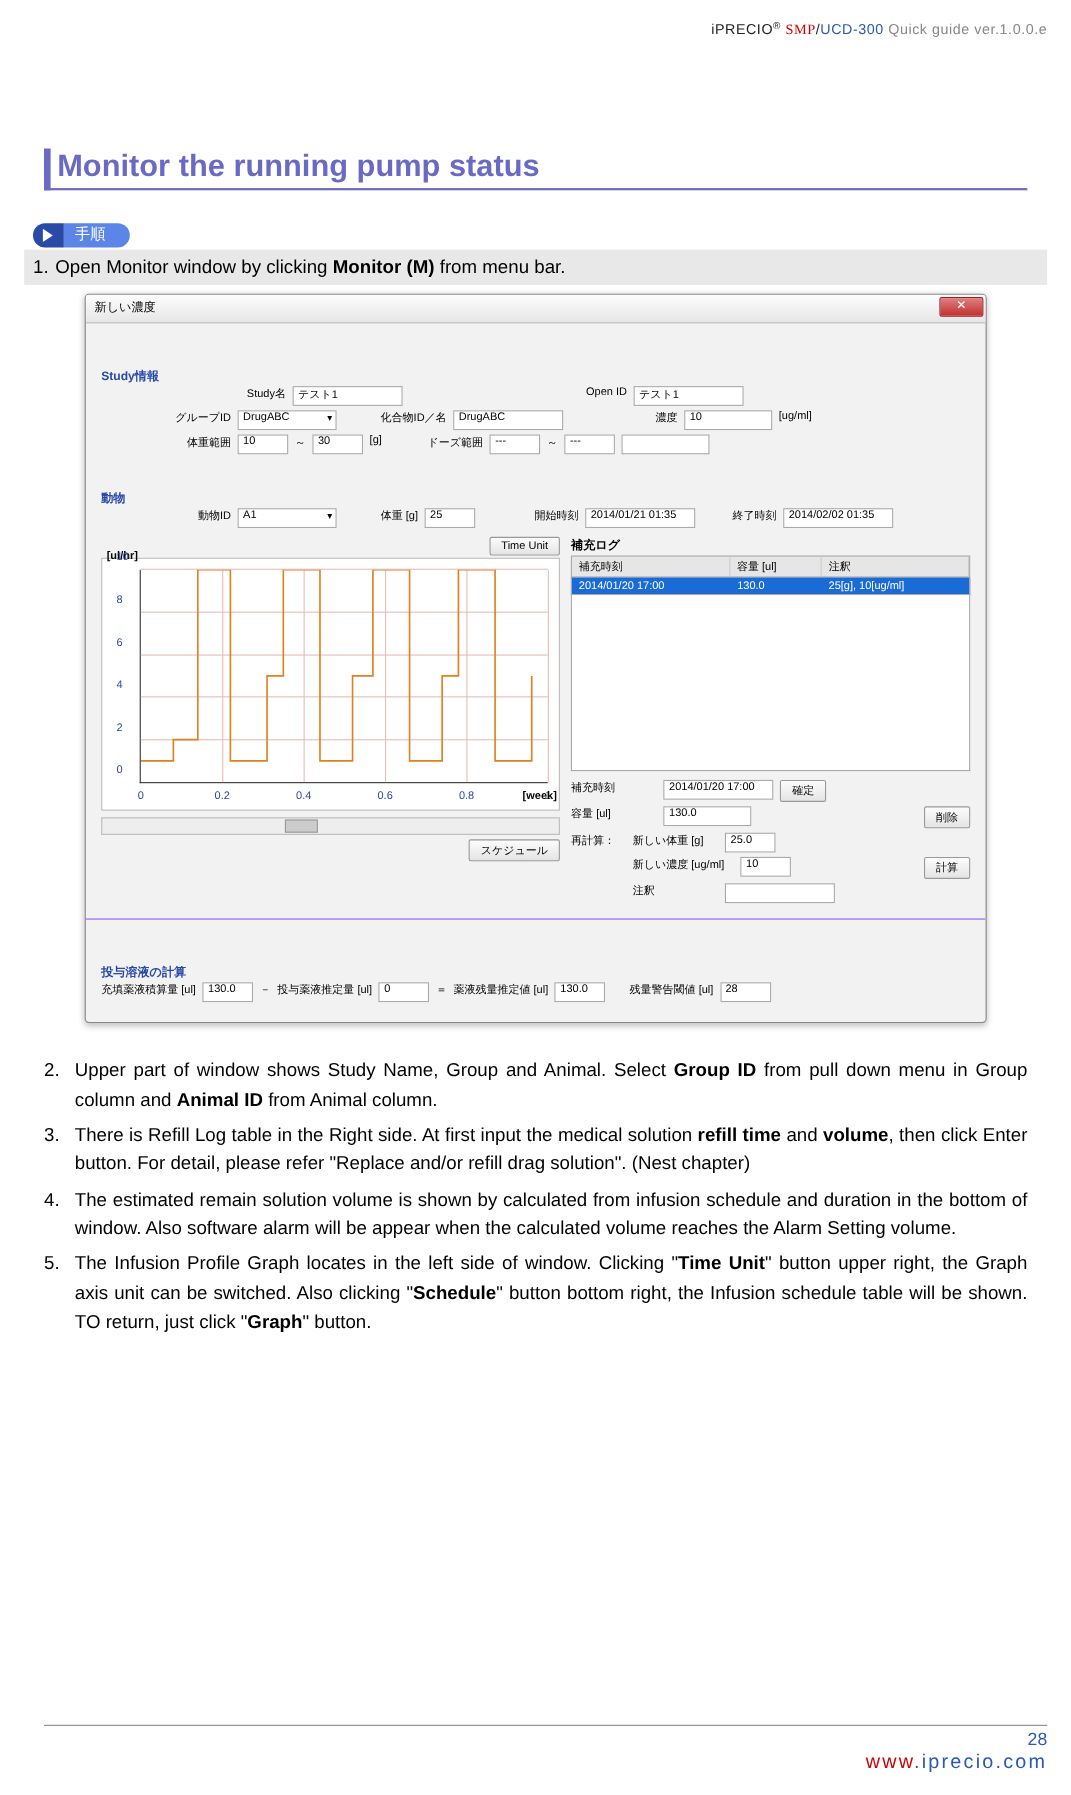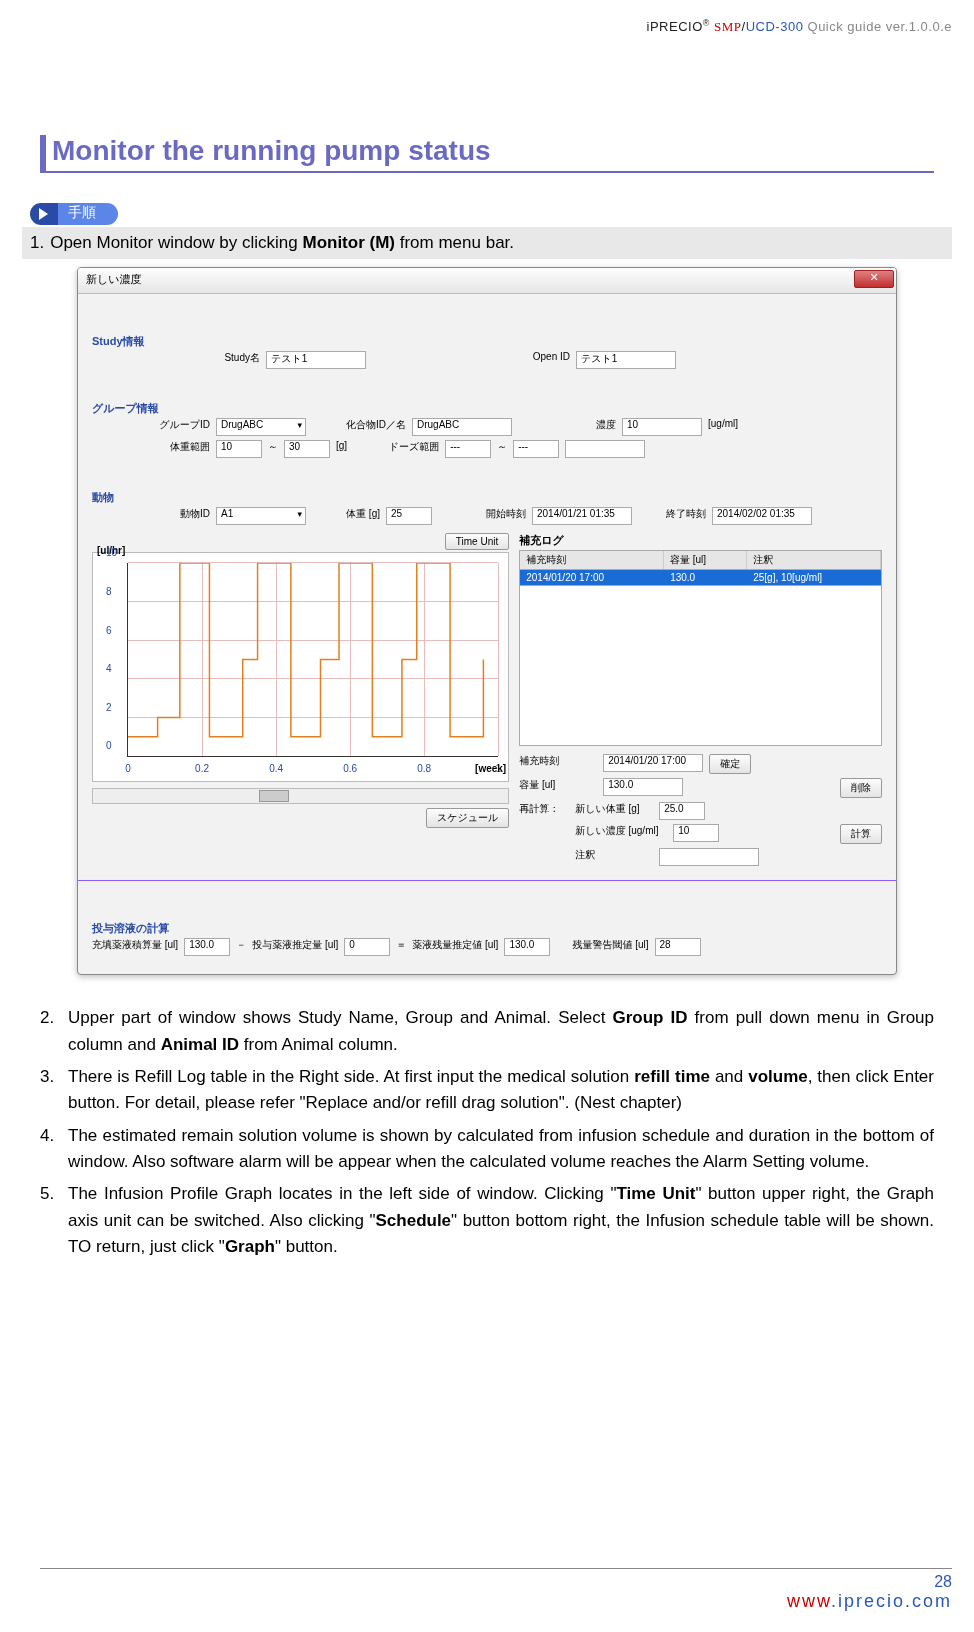--- a/index.html
+++ b/index.html
@@ -241,21 +241,20 @@
       <div class="sect-label">Study情報</div>
       <div class="row">
         <span style="width:110px"></span>
         <span class="lbl">Study名</span>
         <span class="inp md">テスト1</span>
         <span style="width:140px"></span>
         <span class="lbl">Open ID</span>
         <span class="inp md">テスト1</span>
       </div>
 
-      <div class="sect-label">グループ情報</div>
       <div class="row">
         <span style="width:60px"></span>
         <span class="lbl">グループID</span>
         <span class="sel">DrugABC</span>
         <span style="width:20px"></span>
         <span class="lbl" style="min-width:68px">化合物ID／名</span>
         <span class="inp md">DrugABC</span>
         <span style="width:40px"></span>
         <span class="lbl">濃度</span>
         <span class="inp">10</span>

